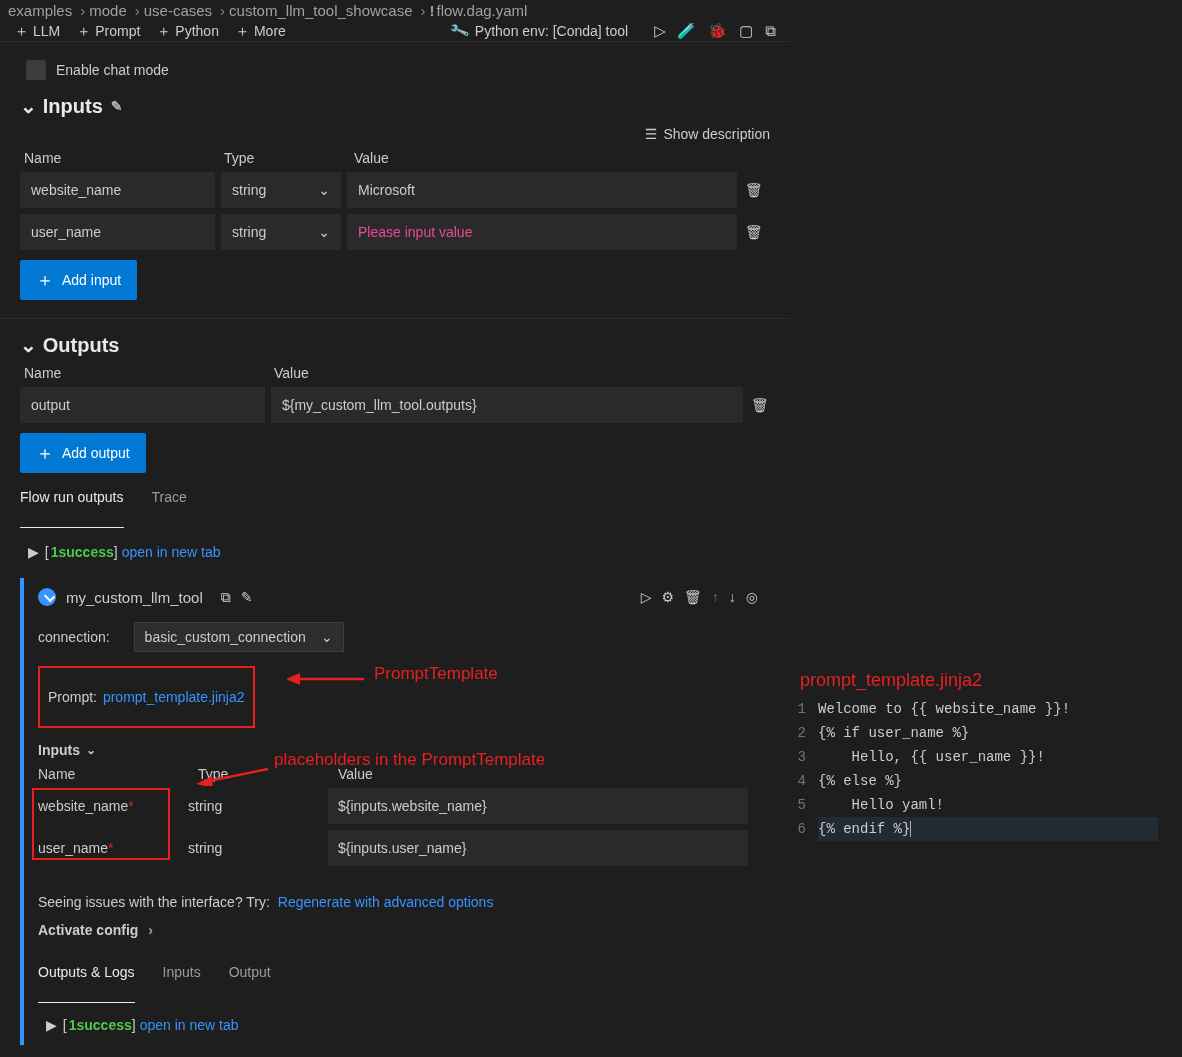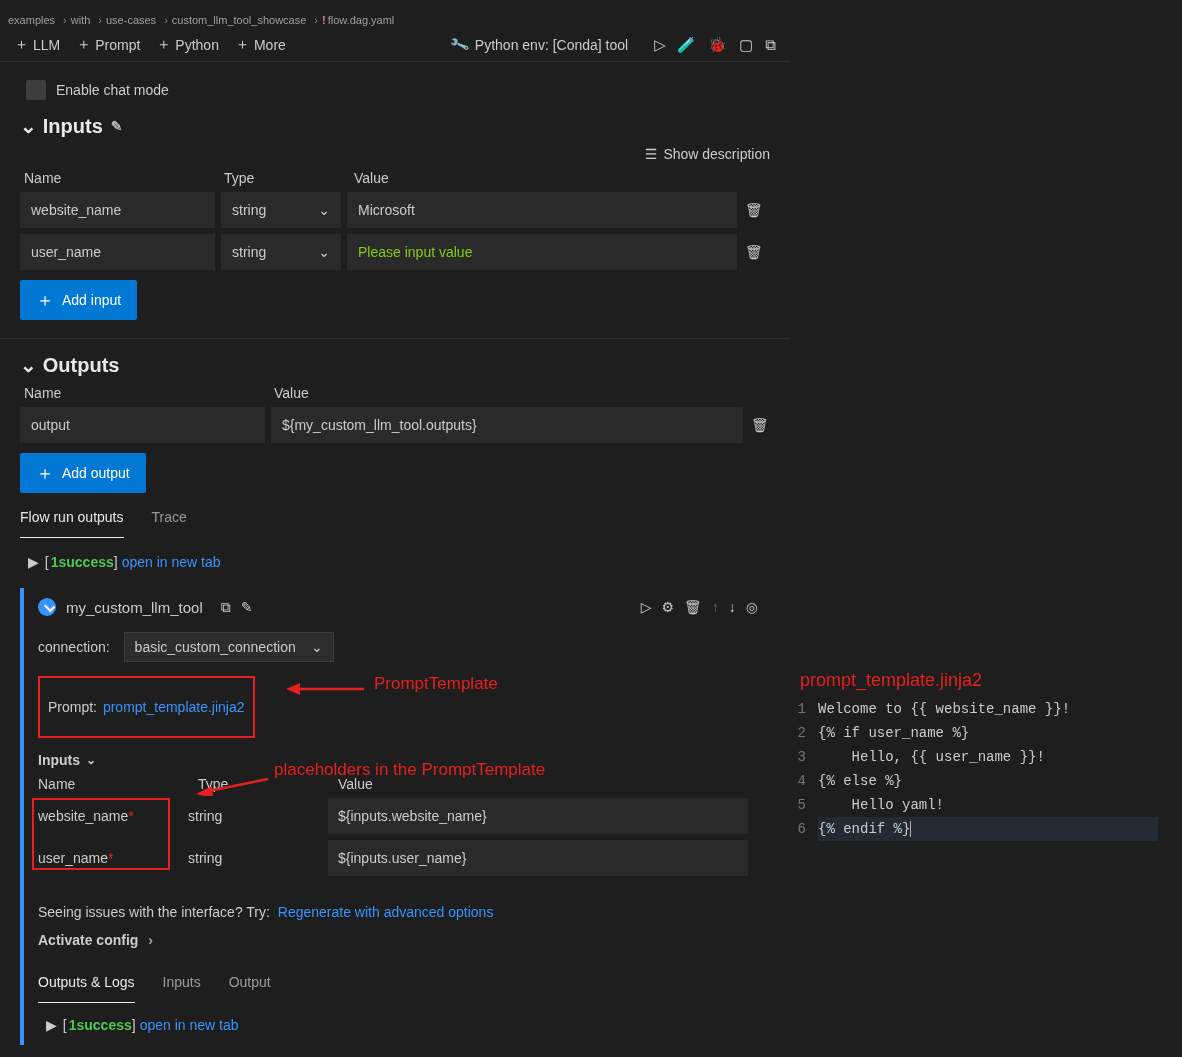--- a/index.html
+++ b/index.html
@@ -10,22 +10,22 @@
     color: #cccccc;
     font-size: 14px;
     overflow: hidden;
   }
   .main-layout { display: flex; width: 100%; height: 100%; }
   .left-pane { width: 790px; background: #1e1e1e; display: flex; flex-direction: column; }
   .right-pane { flex: 1; background: #1e1e1e; padding-top: 670px; }
 
   
   .breadcrumb {
-    height: 30px; display: flex; align-items: flex-end; padding: 2px 8px;
-    color: #a0a0a0; font-size: 11px;
+    height: 30px; display: flex; align-items: flex-start; padding: 2px 8px;
+    color: #a0a0a0; font-size: 15px;
   }
   .crumb { margin-right: 4px; color: #a0a0a0; }
   .crumb-sep { margin: 0 4px; color: #888; }
   .bang { color: #c586c0; margin-right: 2px; font-weight: bold; }
 
   
   .toolbar {
     height: 36px; display: flex; align-items: center; padding: 0 14px;
     border-bottom: 1px solid #2d2d2d;
   }
@@ -62,38 +62,38 @@
 
   .row { display: flex; margin-bottom: 6px; align-items: center; }
   .field {
     background: #2a2a2a; border: 1px solid #2a2a2a;
     padding: 8px 10px; color: #cccccc; font-size: 14px;
     height: 36px; display: flex; align-items: center;
   }
   .f-name { width: 195px; margin-right: 6px; }
   .f-type { width: 120px; margin-right: 6px; justify-content: space-between; cursor:pointer; }
   .f-value { width: 390px; margin-right: 8px; }
-  .placeholder { color: #84cc16; }
+  .placeholder { color: #ec4899; }
   .trash { color: #cccccc; cursor: pointer; font-size: 14px; }
 
   .add-btn {
     display: inline-flex; align-items: center;
     background: #0078d4; color: #fff;
     padding: 8px 16px; margin-top: 4px; cursor: pointer;
     font-size: 14px; border-radius: 2px;
   }
   .add-btn .plus { margin-right: 8px; font-weight: 300; font-size: 18px; }
 
   .divider { height: 1px; background: #2d2d2d; margin: 18px -20px 14px -20px; }
 
   .single-row .f-name { width: 245px; }
   .single-row .f-value { width: 472px; }
 
   .tabs { display: flex; margin-top: 16px; }
-  .tab { margin-right: 28px; color: #9a9a9a; padding-bottom: 12px; cursor: pointer; }
+  .tab { margin-right: 28px; color: #9a9a9a; padding-bottom: 22px; cursor: pointer; }
   .tab.active { color: #e8e8e8; border-bottom: 1px solid #e8e8e8; }
 
   .run-row { display: flex; align-items: center; margin-top: 16px; color: #cccccc; padding-left: 8px; }
   .tri { margin-right: 6px; color: #cccccc; }
   .bracket { margin-right: 2px; }
   .success { color: #4ec94e; font-weight: 600; }
   .link { color: #3794ff; margin-left: 4px; cursor: pointer; }
 
   
   .node-panel {
@@ -105,21 +105,21 @@
   .node-hdr { display: flex; align-items: center; }
   .node-icon { width: 18px; height: 18px; border-radius: 50%; background: #3794ff; margin-right: 10px; position: relative; }
   .node-icon::after { content:""; position:absolute; top:4px; left:8px; width:5px; height:7px; border:solid #fff; border-width:0 0 2px 2px; transform: rotate(-45deg); }
   .node-title { font-size: 15px; color: #cccccc; margin-right: 8px; }
   .node-icons { color: #cccccc; font-size: 14px; display:flex; align-items:center; }
   .node-icons span { margin-left: 10px; cursor:pointer; }
   .node-spacer { flex: 1; }
 
   .node-body { margin-top: 16px; }
   .conn-row { display: flex; align-items: center; margin-bottom: 14px; }
-  .conn-label { margin-right: 14px; }
+  .conn-label { margin-right: 24px; }
   .select { background: #2d2d2d; border: 1px solid #3c3c3c; padding: 6px 10px; display: inline-flex; align-items: center; min-width: 210px; justify-content: space-between; cursor:pointer; }
 
   .prompt-box { border: 2px solid #e62020; display: inline-block; padding: 21px 8px; }
   .anno { color: #e62020; font-size: 17px; }
 
   .inputs-sub { display: flex; align-items: center; margin-top: 14px; font-weight: 600; }
   .inputs-sub .chev2 { margin-left: 6px; font-size: 12px; }
 
   .sub-tbl-hdr { display: flex; margin-top: 8px; }
   .sub-col-name { width: 160px; }
@@ -155,21 +155,21 @@
 </style>
 </head>
 <body>
 
 <div class="main-layout">
   <div class="left-pane">
 
     <div class="breadcrumb">
       <span class="crumb">examples</span>
       <span class="crumb-sep">›</span>
-      <span class="crumb">with</span>
+      <span class="crumb">mode</span>
       <span class="crumb-sep">›</span>
       <span class="crumb">use-cases</span>
       <span class="crumb-sep">›</span>
       <span class="crumb">custom_llm_tool_showcase</span>
       <span class="crumb-sep">›</span>
       <span class="bang">!</span>
       <span class="crumb">flow.dag.yaml</span>
     </div>
 
     <div class="toolbar">

